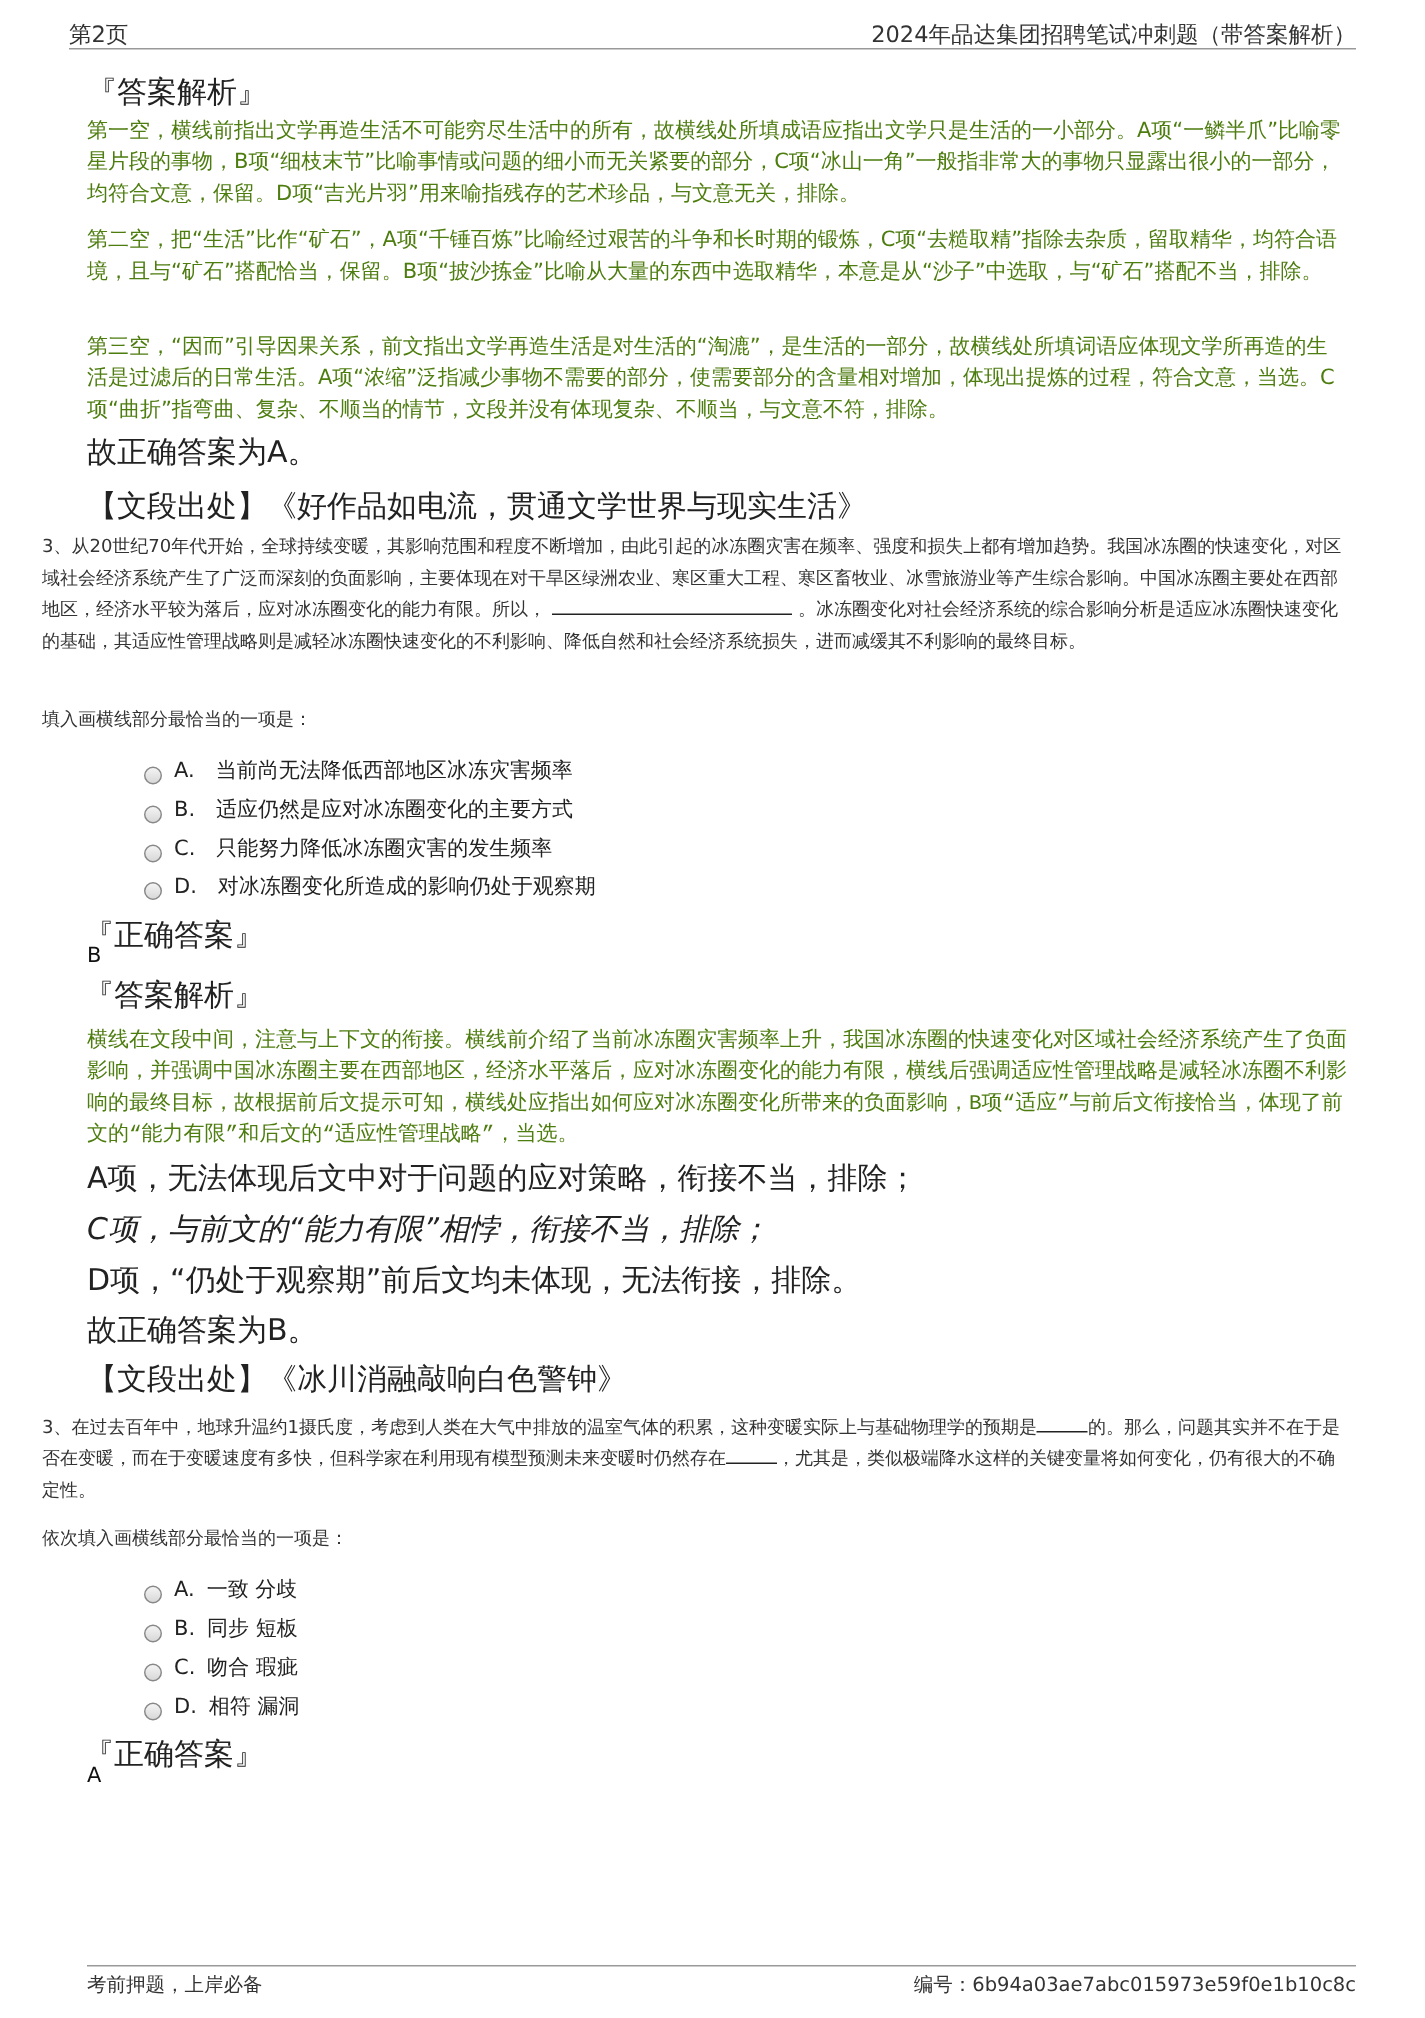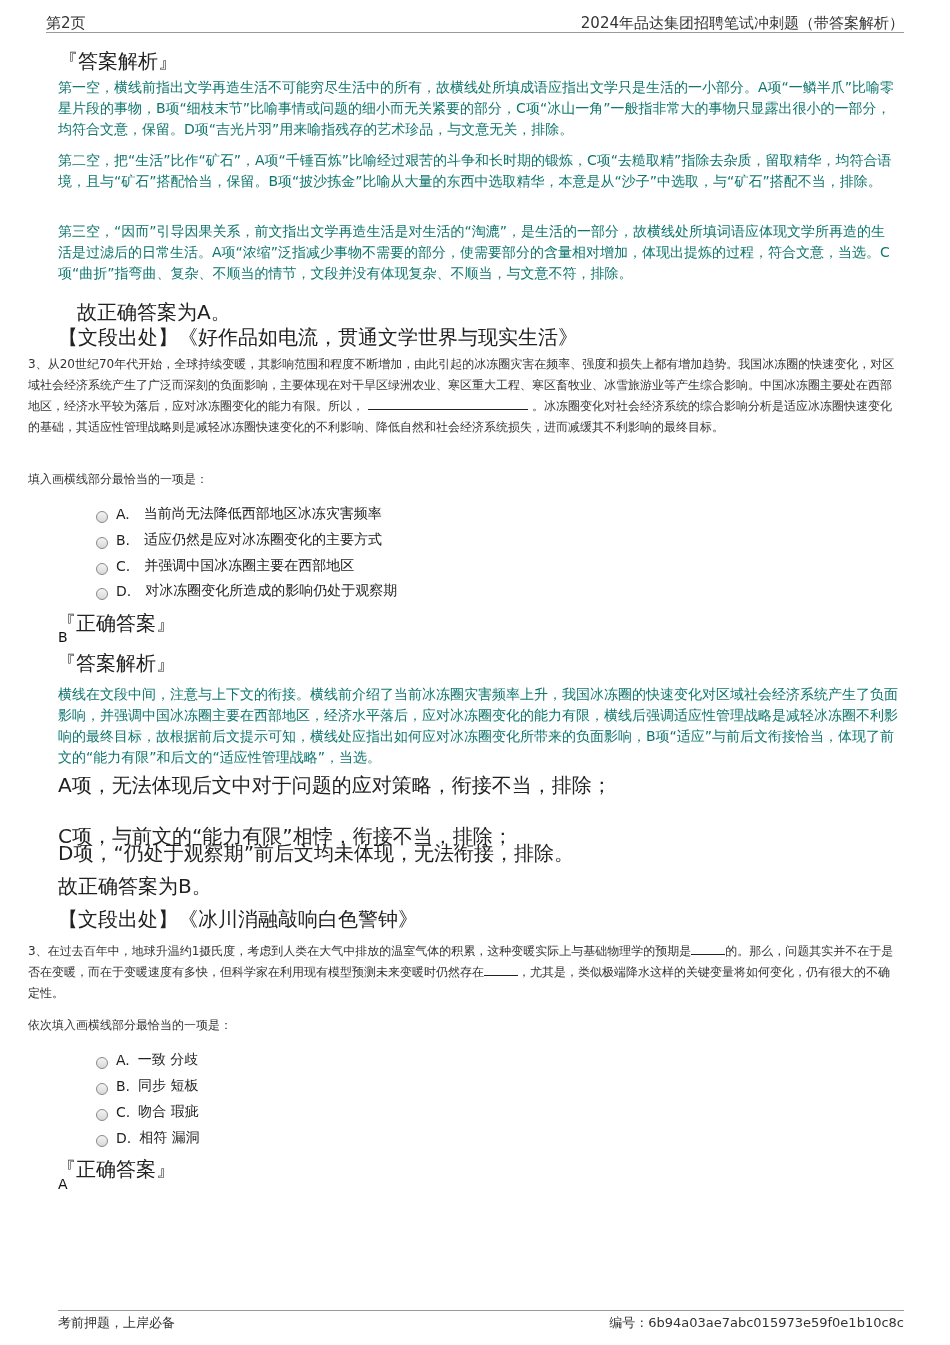--- a/index.html
+++ b/index.html
@@ -2,21 +2,21 @@
 <html><head>
 <meta charset="utf-8">
 <style>
   html, body { margin:0; padding:0; background:#ffffff; }
   body { width:950px; height:1345px; position:relative; overflow:hidden;
          font-family:"DejaVu Sans","Liberation Sans",sans-serif; color:#222; }
   .page-header { position:absolute; left:46px; right:46px; top:12px; height:20px;
          border-bottom:1px solid #999; font-size:15px; color:#333; }
   .page-header .left { position:absolute; left:0; top:2px; }
   .page-header .right { position:absolute; right:0; top:2px; }
-  .blk { position:absolute; left:58px; width:840px; font-size:14px; line-height:21px; color:#0f766e; margin:0; }
+  .blk { position:absolute; left:58px; width:840px; font-size:14px; line-height:21px; color:#4d7c0f; margin:0; }
   .q { position:absolute; left:28px; width:870px; font-size:12px; line-height:21px; color:#333; margin:0; }
   .q-prompt { position:absolute; left:28px; font-size:12px; color:#333; }
   .opt { position:absolute; left:96px; font-size:14px; color:#222; display:flex; align-items:center; }
   .radio { width:10px; height:10px; border:1px solid #888; border-radius:50%;
            background:linear-gradient(#f4f4f4,#d8d8d8); margin-right:8px; margin-top:6px; }
   .opt .letter { font-family:"DejaVu Sans",sans-serif; margin-right:14px; }
   .label { position:absolute; left:58px; font-size:20px; color:#222; }
   .ans { position:absolute; left:58px; font-size:14px; color:#111; }
   .blank-long { display:inline-block; width:160px; border-bottom:1px solid #222; height:12px; vertical-align:baseline; margin:0 4px; }
   .blank-short { display:inline-block; width:34px; border-bottom:1px solid #222; height:12px; }
@@ -31,55 +31,55 @@
 <div class="page-header">
   <span class="left">第2页</span>
   <span class="right">2024年品达集团招聘笔试冲刺题（带答案解析）</span>
 </div>
 
 <div>
   <div class="label" style="top:48px;">『答案解析』</div>
   <p class="blk" style="top:77px;">第一空，横线前指出文学再造生活不可能穷尽生活中的所有，故横线处所填成语应指出文学只是生活的一小部分。A项“一鳞半爪”比喻零星片段的事物，B项“细枝末节”比喻事情或问题的细小而无关紧要的部分，C项“冰山一角”一般指非常大的事物只显露出很小的一部分，均符合文意，保留。D项“吉光片羽”用来喻指残存的艺术珍品，与文意无关，排除。</p>
   <p class="blk" style="top:150px;">第二空，把“生活”比作“矿石”，A项“千锤百炼”比喻经过艰苦的斗争和长时期的锻炼，C项“去糙取精”指除去杂质，留取精华，均符合语境，且与“矿石”搭配恰当，保留。B项“披沙拣金”比喻从大量的东西中选取精华，本意是从“沙子”中选取，与“矿石”搭配不当，排除。</p>
   <p class="blk" style="top:221px;">第三空，“因而”引导因果关系，前文指出文学再造生活是对生活的“淘漉”，是生活的一部分，故横线处所填词语应体现文学所再造的生活是过滤后的日常生活。A项“浓缩”泛指减少事物不需要的部分，使需要部分的含量相对增加，体现出提炼的过程，符合文意，当选。C项“曲折”指弯曲、复杂、不顺当的情节，文段并没有体现复杂、不顺当，与文意不符，排除。</p>
-  <div class="label" style="top:299px;margin-left:19px;">故正确答案为A。</div>
+  <div class="label" style="top:288px;">故正确答案为A。</div>
   <div class="label" style="top:324px;">【文段出处】《好作品如电流，贯通文学世界与现实生活》</div>
 </div>
 
 <div>
   <p class="q" style="top:354px;"><span>3、从20世纪70年代开始，全球持续变暖，其影响范围和程度不断增加，由此引起的冰冻圈灾害在频率、强度和损失上都有增加趋势。我国冰冻圈的快速变化，对区域社会经济系统产生了广泛而深刻的负面影响，主要体现在对干旱区绿洲农业、寒区重大工程、寒区畜牧业、冰雪旅游业等产生综合影响。中国冰冻圈主要处在西部地区，经济水平较为落后，应对冰冻圈变化的能力有限。所以，</span><span class="blank-long"></span><span>。冰冻圈变化对社会经济系统的综合影响分析是适应冰冻圈快速变化的基础，其适应性管理战略则是减轻冰冻圈快速变化的不利影响、降低自然和社会经济系统损失，进而减缓其不利影响的最终目标。</span></p>
   <div class="q-prompt" style="top:471px;">填入画横线部分最恰当的一项是：</div>
 
   <div class="opt" style="top:505px;">
     <span class="radio"></span>
     <span class="letter">A.</span>
     <span>当前尚无法降低西部地区冰冻灾害频率</span>
   </div>
   <div class="opt" style="top:531px;">
     <span class="radio"></span>
     <span class="letter">B.</span>
     <span>适应仍然是应对冰冻圈变化的主要方式</span>
   </div>
   <div class="opt" style="top:557px;">
     <span class="radio"></span>
     <span class="letter">C.</span>
-    <span>并强调中国冰冻圈主要在西部地区</span>
+    <span>只能努力降低冰冻圈灾害的发生频率</span>
   </div>
   <div class="opt" style="top:582px;">
     <span class="radio"></span>
     <span class="letter">D.</span>
     <span>对冰冻圈变化所造成的影响仍处于观察期</span>
   </div>
 
   <div class="label" style="top:610px;left:56px;">『正确答案』</div>
   <div class="ans" style="top:629px;">B</div>
   <div class="label" style="top:650px;left:56px;">『答案解析』</div>
-  <p class="blk" style="top:684px;">横线在文段中间，注意与上下文的衔接。横线前介绍了当前冰冻圈灾害频率上升，我国冰冻圈的快速变化对区域社会经济系统产生了负面影响，并强调中国冰冻圈主要在西部地区，经济水平落后，应对冰冻圈变化的能力有限，横线后强调适应性管理战略是减轻冰冻圈不利影响的最终目标，故根据前后文提示可知，横线处应指出如何应对冰冻圈变化所带来的负面影响，B项“适应”与前后文衔接恰当，体现了前文的“能力有限”和后文的“适应性管理战略”，当选。</p>
+  <p class="blk" style="top:684px;font-family:Liberation Mono, monospace;">横线在文段中间，注意与上下文的衔接。横线前介绍了当前冰冻圈灾害频率上升，我国冰冻圈的快速变化对区域社会经济系统产生了负面影响，并强调中国冰冻圈主要在西部地区，经济水平落后，应对冰冻圈变化的能力有限，横线后强调适应性管理战略是减轻冰冻圈不利影响的最终目标，故根据前后文提示可知，横线处应指出如何应对冰冻圈变化所带来的负面影响，B项“适应”与前后文衔接恰当，体现了前文的“能力有限”和后文的“适应性管理战略”，当选。</p>
   <div class="label" style="top:772px;text-align:center;">A项，无法体现后文中对于问题的应对策略，衔接不当，排除；</div>
-  <div class="label" style="top:823px;">C项，与前文的“能力有限”相悖，衔接不当，排除；</div>
+  <div class="label" style="top:806px;font-style:italic;">C项，与前文的“能力有限”相悖，衔接不当，排除；</div>
   <div class="label" style="top:840px;">D项，“仍处于观察期”前后文均未体现，无法衔接，排除。</div>
   <div class="label" style="top:873px;">故正确答案为B。</div>
   <div class="label" style="top:906px;">【文段出处】《冰川消融敲响白色警钟》</div>
 </div>
 
 <div>
   <p class="q" style="top:941px;"><span>3、在过去百年中，地球升温约1摄氏度，考虑到人类在大气中排放的温室气体的积累，这种变暖实际上与基础物理学的预期是</span><span class="blank-short"></span><span>的。那么，问题其实并不在于是否在变暖，而在于变暖速度有多快，但科学家在利用现有模型预测未来变暖时仍然存在</span><span class="blank-short"></span><span>，尤其是，类似极端降水这样的关键变量将如何变化，仍有很大的不确定性。</span></p>
   <div class="q-prompt" style="top:1017px;">依次填入画横线部分最恰当的一项是：</div>
 
   <div class="opt" style="top:1051px;">

